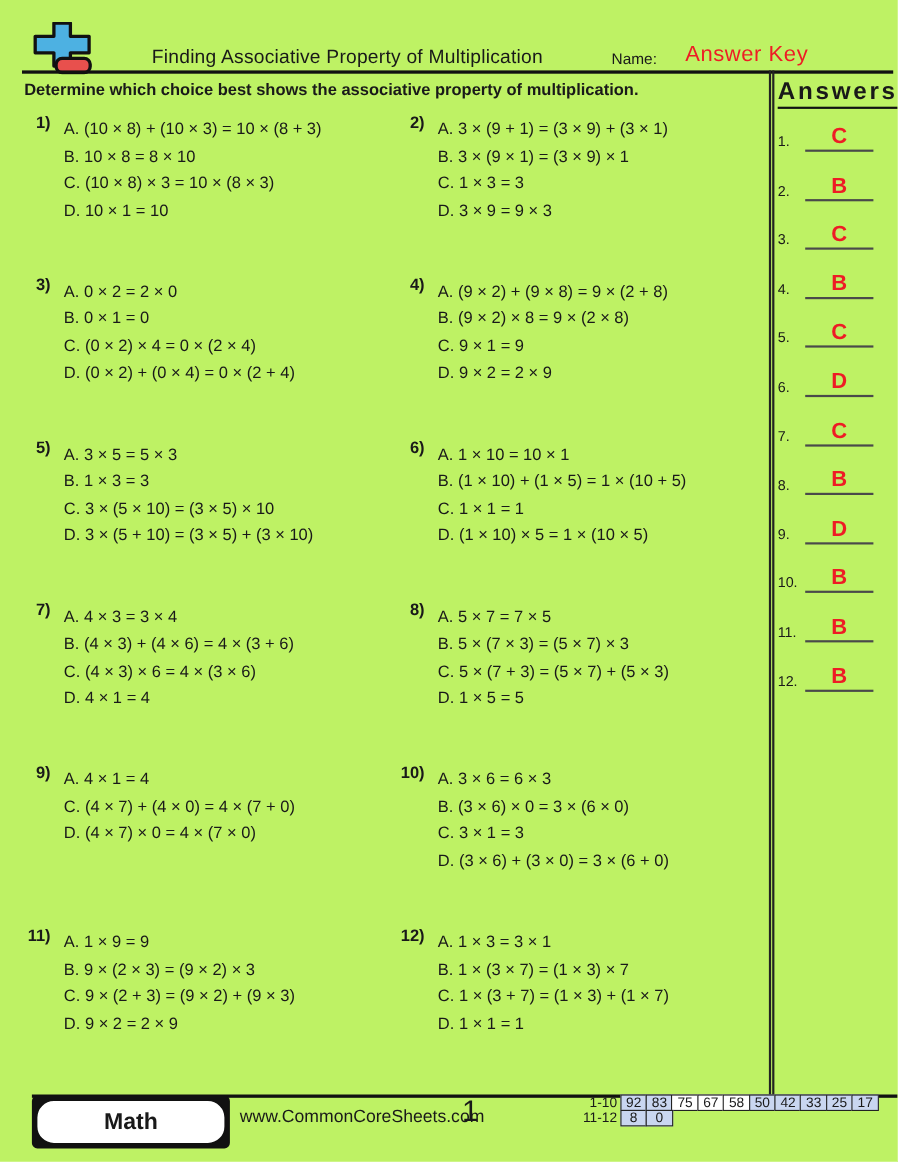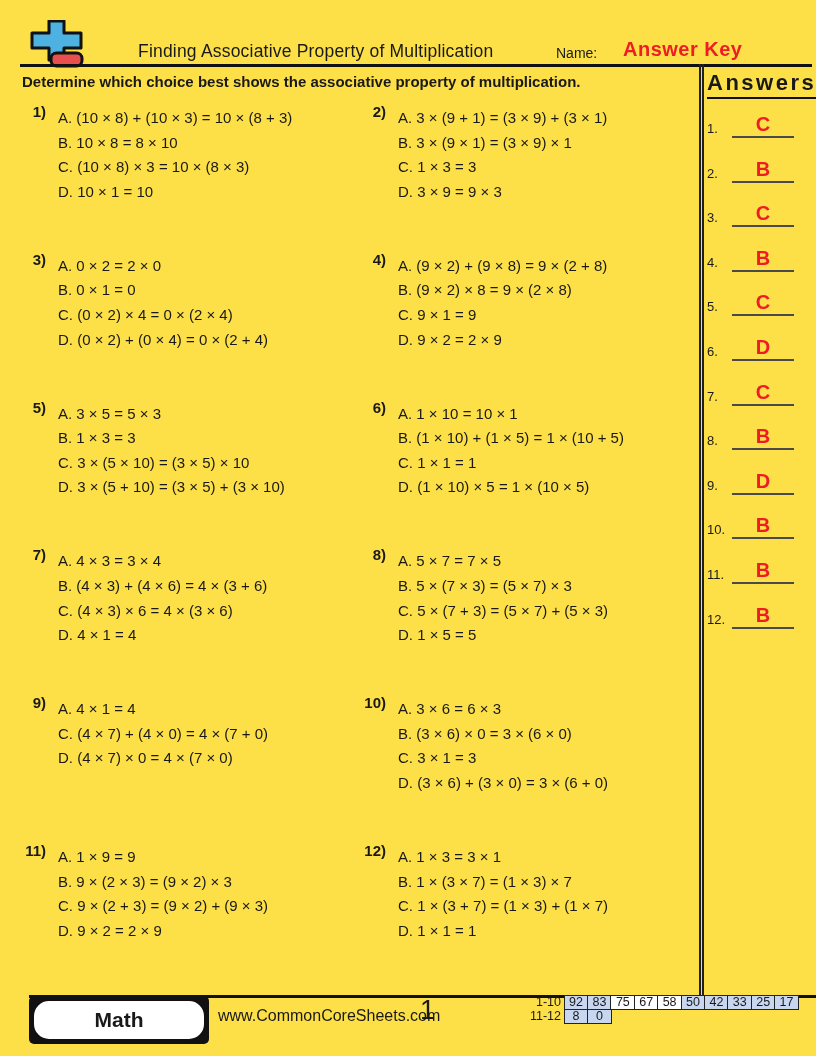--- a/index.html
+++ b/index.html
@@ -1,26 +1,26 @@
 <!DOCTYPE html>
 <html><head>
 <meta charset="utf-8">
 <style>
   * { box-sizing: border-box; }
   html,body { margin:0; padding:0; }
   body { background:#ffffff; }
   .page {
     position:relative; width:816px; height:1056px; margin:0 auto;
-    background:#fde047; font-family:"Liberation Sans", sans-serif;
+    background:#bef264; font-family:"Liberation Sans", sans-serif;
     color:#191919; overflow:hidden;
   }
   .logo { position:absolute; left:30px; top:20px; }
   .title { position:absolute; left:138px; top:41px; font-size:17.5px; letter-spacing:0.2px; }
   .name-label { position:absolute; left:556px; top:45px; font-size:14px; }
-  .name-value { position:absolute; left:623px; top:38px; font-size:20px; font-weight:bold; color:#ee1c25; letter-spacing:0.5px; }
+  .name-value { position:absolute; left:623px; top:38px; font-size:20px; font-weight:normal; color:#ee1c25; letter-spacing:0.5px; }
   .header-rule { position:absolute; left:20px; top:64px; width:792px; height:3px; background:#111; }
   .instruction { position:absolute; left:22px; top:73px; font-size:15px; font-weight:bold; }
   .answers-sep { position:absolute; left:699px; top:64px; width:5px; height:933px; border-left:2px solid #222; border-right:2px solid #222; }
   .answers-title { position:absolute; left:707px; top:70px; font-size:22px; font-weight:bold; letter-spacing:2.5px; border-bottom:2px solid #111; padding-bottom:1px; }
   .answer-row { position:absolute; left:707px; display:flex; align-items:flex-end; height:26px; }
   .answer-num { font-size:13px; width:22px; line-height:18px; }
   .answer-line { width:62px; margin-left:3px; text-align:center; font-size:20px; font-weight:bold; color:#ee1c25; border-bottom:2px solid #4a4a4a; line-height:24px; }
   .question { position:absolute; width:336px; white-space:nowrap; }
   .qnum { position:absolute; left:0; top:-3px; width:22px; text-align:right; font-weight:bold; font-size:15px; }
   .options { margin-left:34px; }

